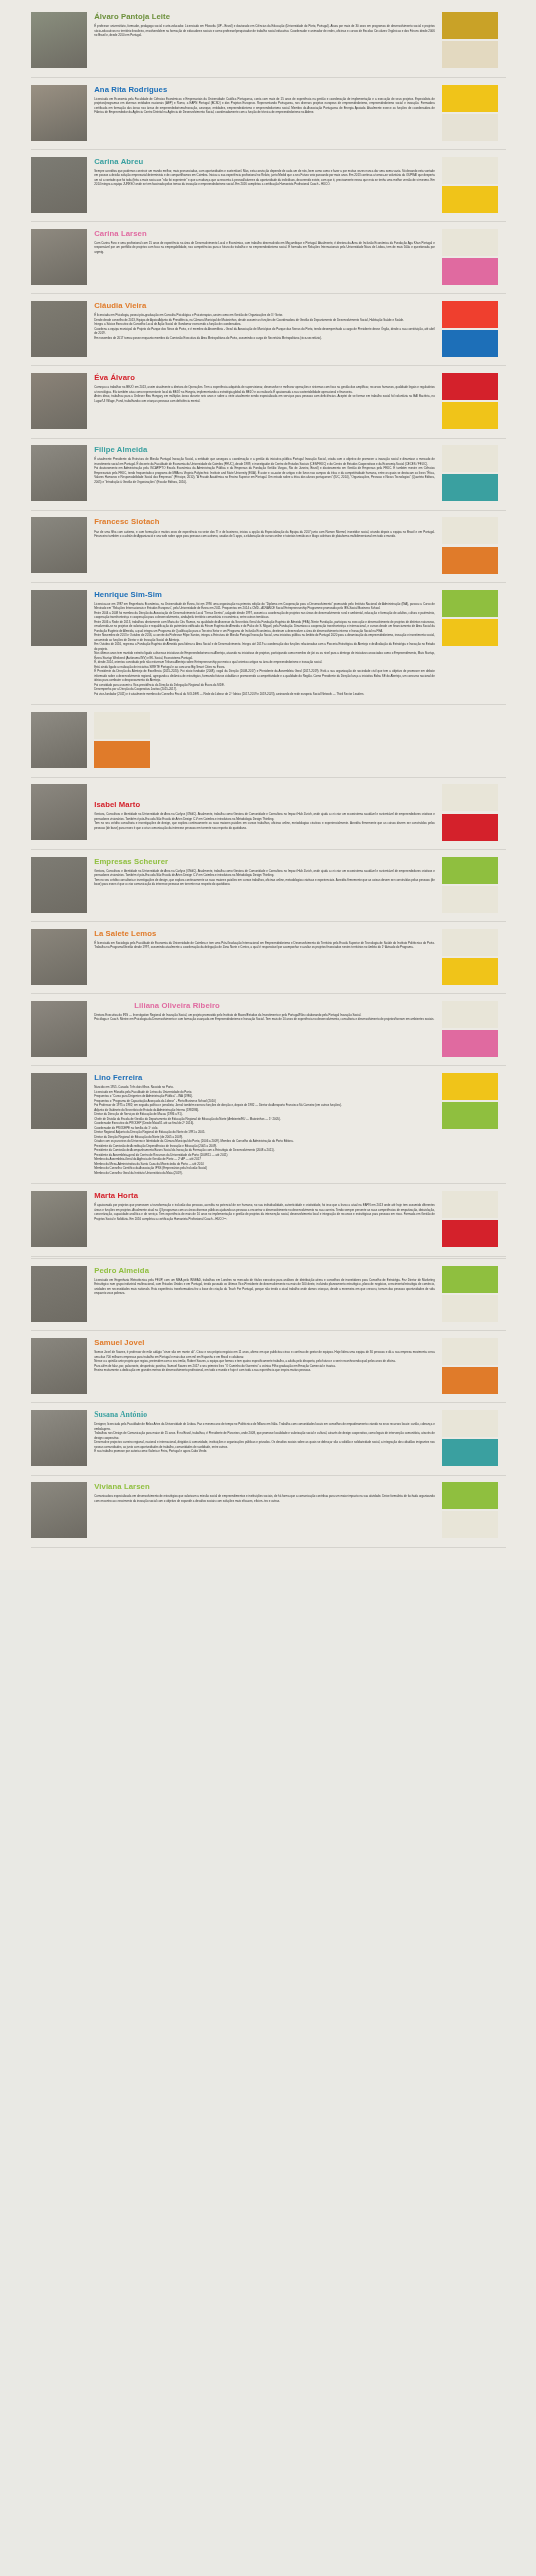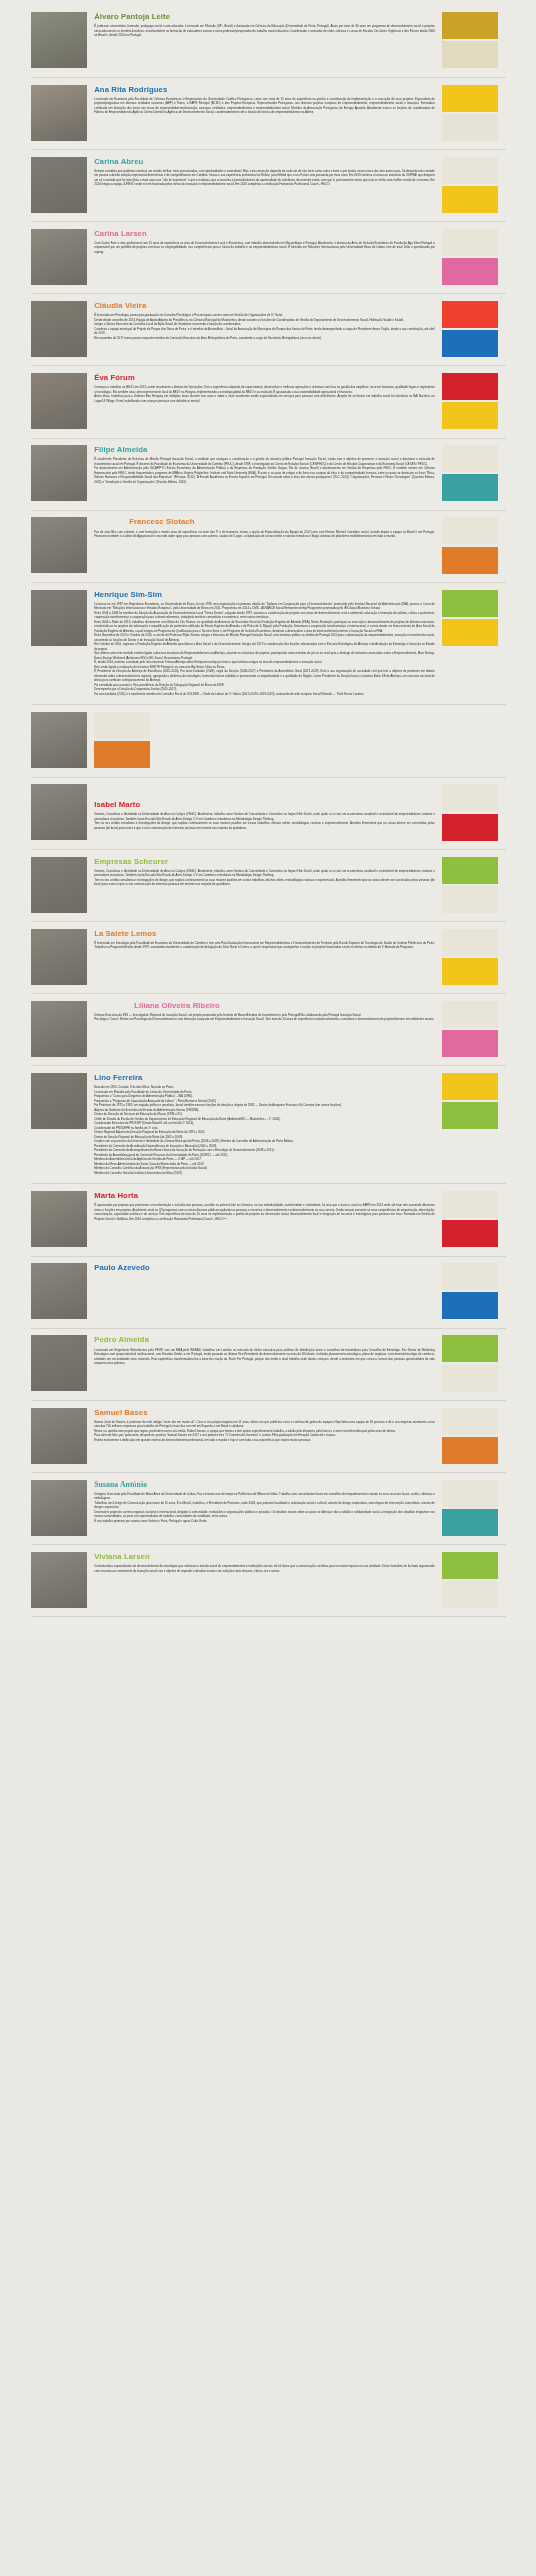--- a/index.html
+++ b/index.html
@@ -163,21 +163,21 @@
           </div>
         </div>
       </div>
       <div class="divider"></div>
       <div class="bio">
         <div class="bio-inner">
           <div class="photo">
             <div class="pfill" style="background: linear-gradient(160deg, rgb(139, 131, 120) 0%, rgb(110, 107, 99) 100%);"></div>
           </div>
           <div class="col-right">
-            <div class="name" style="color: rgb(212, 33, 43);">Éva Fórum</div>
+            <div class="name" style="color: rgb(212, 33, 43);">Éva Álvaro</div>
             <div class="body-text">Começou a trabalhar na BEJÓ em 2013, assim atualmente a diretora de Operações. Tem a experiência adquirida de supervisionar, desenvolver e melhorar operações e sistemas com foco na gestão dos amplificar, recursos humanos, qualidade legais e regulatórios a tecnológica. Ela também atua como representante local da BEJÓ na Hungria, implementando a estratégia global da BEJÓ e as realizar/a É apaixonada a sua sustentabilidade operacional e financeira.
 Antes disso, trabalhou para a Unilever Bea Hungary em múltiplas áreas durante seis anos e sobre a vinte atualmente sendo especializada em serviços para pessoas com deficiências. Aceptei de se formar em trabalho social fol voluntária na BAI Bactéria, no Lugar/UI Village, Fund, trabalhando com crianças pessoas com deficiência mental.</div>
           </div>
           <div class="swatches">
             <div class="sw" style="background: rgb(212, 33, 43);"></div>
             <div class="sw" style="background: rgb(240, 196, 25);"></div>
           </div>
         </div>
       </div>
       <div class="divider"></div>
@@ -197,21 +197,21 @@
           </div>
         </div>
       </div>
       <div class="divider"></div>
       <div class="bio">
         <div class="bio-inner">
           <div class="photo">
             <div class="pfill" style="background: linear-gradient(160deg, rgb(138, 136, 128) 0%, rgb(110, 107, 99) 100%);"></div>
           </div>
           <div class="col-right">
-            <div class="name" style="color: rgb(224, 123, 42); margin-left: 35px;">Francesc Siotach</div>
+            <div class="name" style="color: rgb(224, 123, 42);">Francesc Siotach</div>
             <div class="body-text">Faz de uma filha com autismo, e com formação e muitos anos de experiência no setor dos TI e de business, iniciou a opção da Especialização da Equipa da 2017 junto com Ramon Mormel, investidor social, criando depois a equipa no Brasil e em Portugal. Financeiro também o o adrián de Appanizació e una web sobre apps para pessoas com autismo, usadas de 5 apps, a elaboração de cursos online e tutoriais temáticos e blogs coletivos de plataforma multidimensional em todo o mundo.</div>
           </div>
           <div class="swatches">
             <div class="sw" style="background: rgb(232, 229, 216);"></div>
             <div class="sw" style="background: rgb(224, 123, 42);"></div>
           </div>
         </div>
       </div>
       <div class="divider"></div>
       <div class="bio">
@@ -364,35 +364,20 @@
             <div class="name" style="color: rgb(212, 33, 43);">Marta Horta</div>
             <div class="body-text">É apaixonada por projetos que promovem a transformação e inclusão das pessoas, acredita no potencial de ser humano, no sua individualidade, autenticidade e criatividade, foi isso que a levou a atual na EAPN em 2013 onde até hoje tem assumido diferentes áreas e funções em projetos. Atualmente atual na Q3 programas com as áreas diversos públicos ajudando as pessoas a encontrar o desenvolvimento no desenvolvimento na sua carreira. Tendo sempre presente as suas competências de empatização, ideiais/ação, concretização, capacidade analítica e de serviço. Tem experiência de mais de 10 anos no implementação e gestão de projetos da intervenção social, desenvolvimento local e integração de recursos e estratégicas para pessoas em risco. Formada em Gestão de Projetos Social e Solidária. Em 2016 completou a certificação Humanista Profissional Coach - HUCO™.</div>
           </div>
           <div class="swatches">
             <div class="sw" style="background: rgb(232, 229, 216);"></div>
             <div class="sw" style="background: rgb(212, 33, 43);"></div>
           </div>
         </div>
       </div>
       <div class="divider"></div>
-      <div class="bio">
-        <div class="bio-inner">
-          <div class="photo">
-            <div class="pfill" style="background: linear-gradient(160deg, rgb(139, 134, 126) 0%, rgb(110, 107, 99) 100%);"></div>
-          </div>
-          <div class="col-right">
-            <div class="name" style="color: rgb(29, 111, 184);">Paulo Azevedo</div>
-            <div class="body-text"></div>
-          </div>
-          <div class="swatches">
-            <div class="sw" style="background: rgb(232, 229, 216);"></div>
-            <div class="sw" style="background: rgb(29, 111, 184);"></div>
-          </div>
-        </div>
-      </div>
       <div class="divider"></div>
       <div class="bio">
         <div class="bio-inner">
           <div class="photo">
             <div class="pfill" style="background: linear-gradient(160deg, rgb(126, 123, 115) 0%, rgb(110, 107, 99) 100%);"></div>
           </div>
           <div class="col-right">
             <div class="name" style="color: rgb(143, 191, 63);">Pedro Almeida</div>
             <div class="body-text">Licenciado em Engenharia Eletrotécnica pela FEUP, com um MBA pelo INSEAD, trabalhou em Londres no mercado de títulos executivo para análises de distribuição aérea e conselhos de investidores para Conselho de Estratégia. Fez Diretor de Marketing Estratégico num grupo industrial multinacional, com Estados Unidos e em Portugal, tendo passado os últimos Vice-Presidente de desenvolvimento na mais de 500 deste, incluindo planeamento estratégico, plano de negócios, crescimento/estratégia de comércio, unidades em necessidades mais nationals. Esta experiência transformadora fez a base de criação da Teach For Portugal, porque não tendo o atual trabalho onde damos crianças, desde a mesmeira em que cresceu, tornam das pessoas oportunidades de vida enquanto vous pobreza.</div>
           </div>
@@ -402,21 +387,21 @@
           </div>
         </div>
       </div>
       <div class="divider"></div>
       <div class="bio">
         <div class="bio-inner">
           <div class="photo">
             <div class="pfill" style="background: linear-gradient(160deg, rgb(138, 135, 127) 0%, rgb(110, 107, 99) 100%);"></div>
           </div>
           <div class="col-right">
-            <div class="name" style="color: rgb(224, 123, 42);">Samuel Bases</div>
+            <div class="name" style="color: rgb(224, 123, 42);">Samuel Jovel</div>
             <div class="body-text">Somos Jovel de Soares, é professor de mãe adágio "cinze são em monte ali". Criou e seu próprio negócio em 11 anos, afirmo em que publicitou cinco e contínuo de gestor de equipas. Hoje lidera uma equipa de 30 pessoas e dá a sua empresa movimenta cerca uma das 700 milhares empresas para trabalho em Portugal e mais das cem mil em Espanha e em Brasil e colaborar.
 Nesse o a opinião ante projeto que regiou, pretendem com o seu irmão, Robert Soares, a equipa que formou e tem quatro especificamente trabalho, a adulta pelo dissporto, pelo futuro e o senir reconhecendo qual pelos anos de oficina.
 Para além de falar, por, palavrante, desportista; positivo, Samuel Soares em 2017 o seu primeiro livro "O Caminho do Guerreiro" a crónica Filho graduação em Emoção Comercial e tivarica.
 Ensino muitamente a dedicação em grandes metros de desenvolvimento profissional, em todo o mundo e hoje é com toda a sua experiência que inspira muitas pessoas.</div>
           </div>
           <div class="swatches">
             <div class="sw" style="background: rgb(232, 229, 216);"></div>
             <div class="sw" style="background: rgb(224, 123, 42);"></div>
           </div>
         </div>

